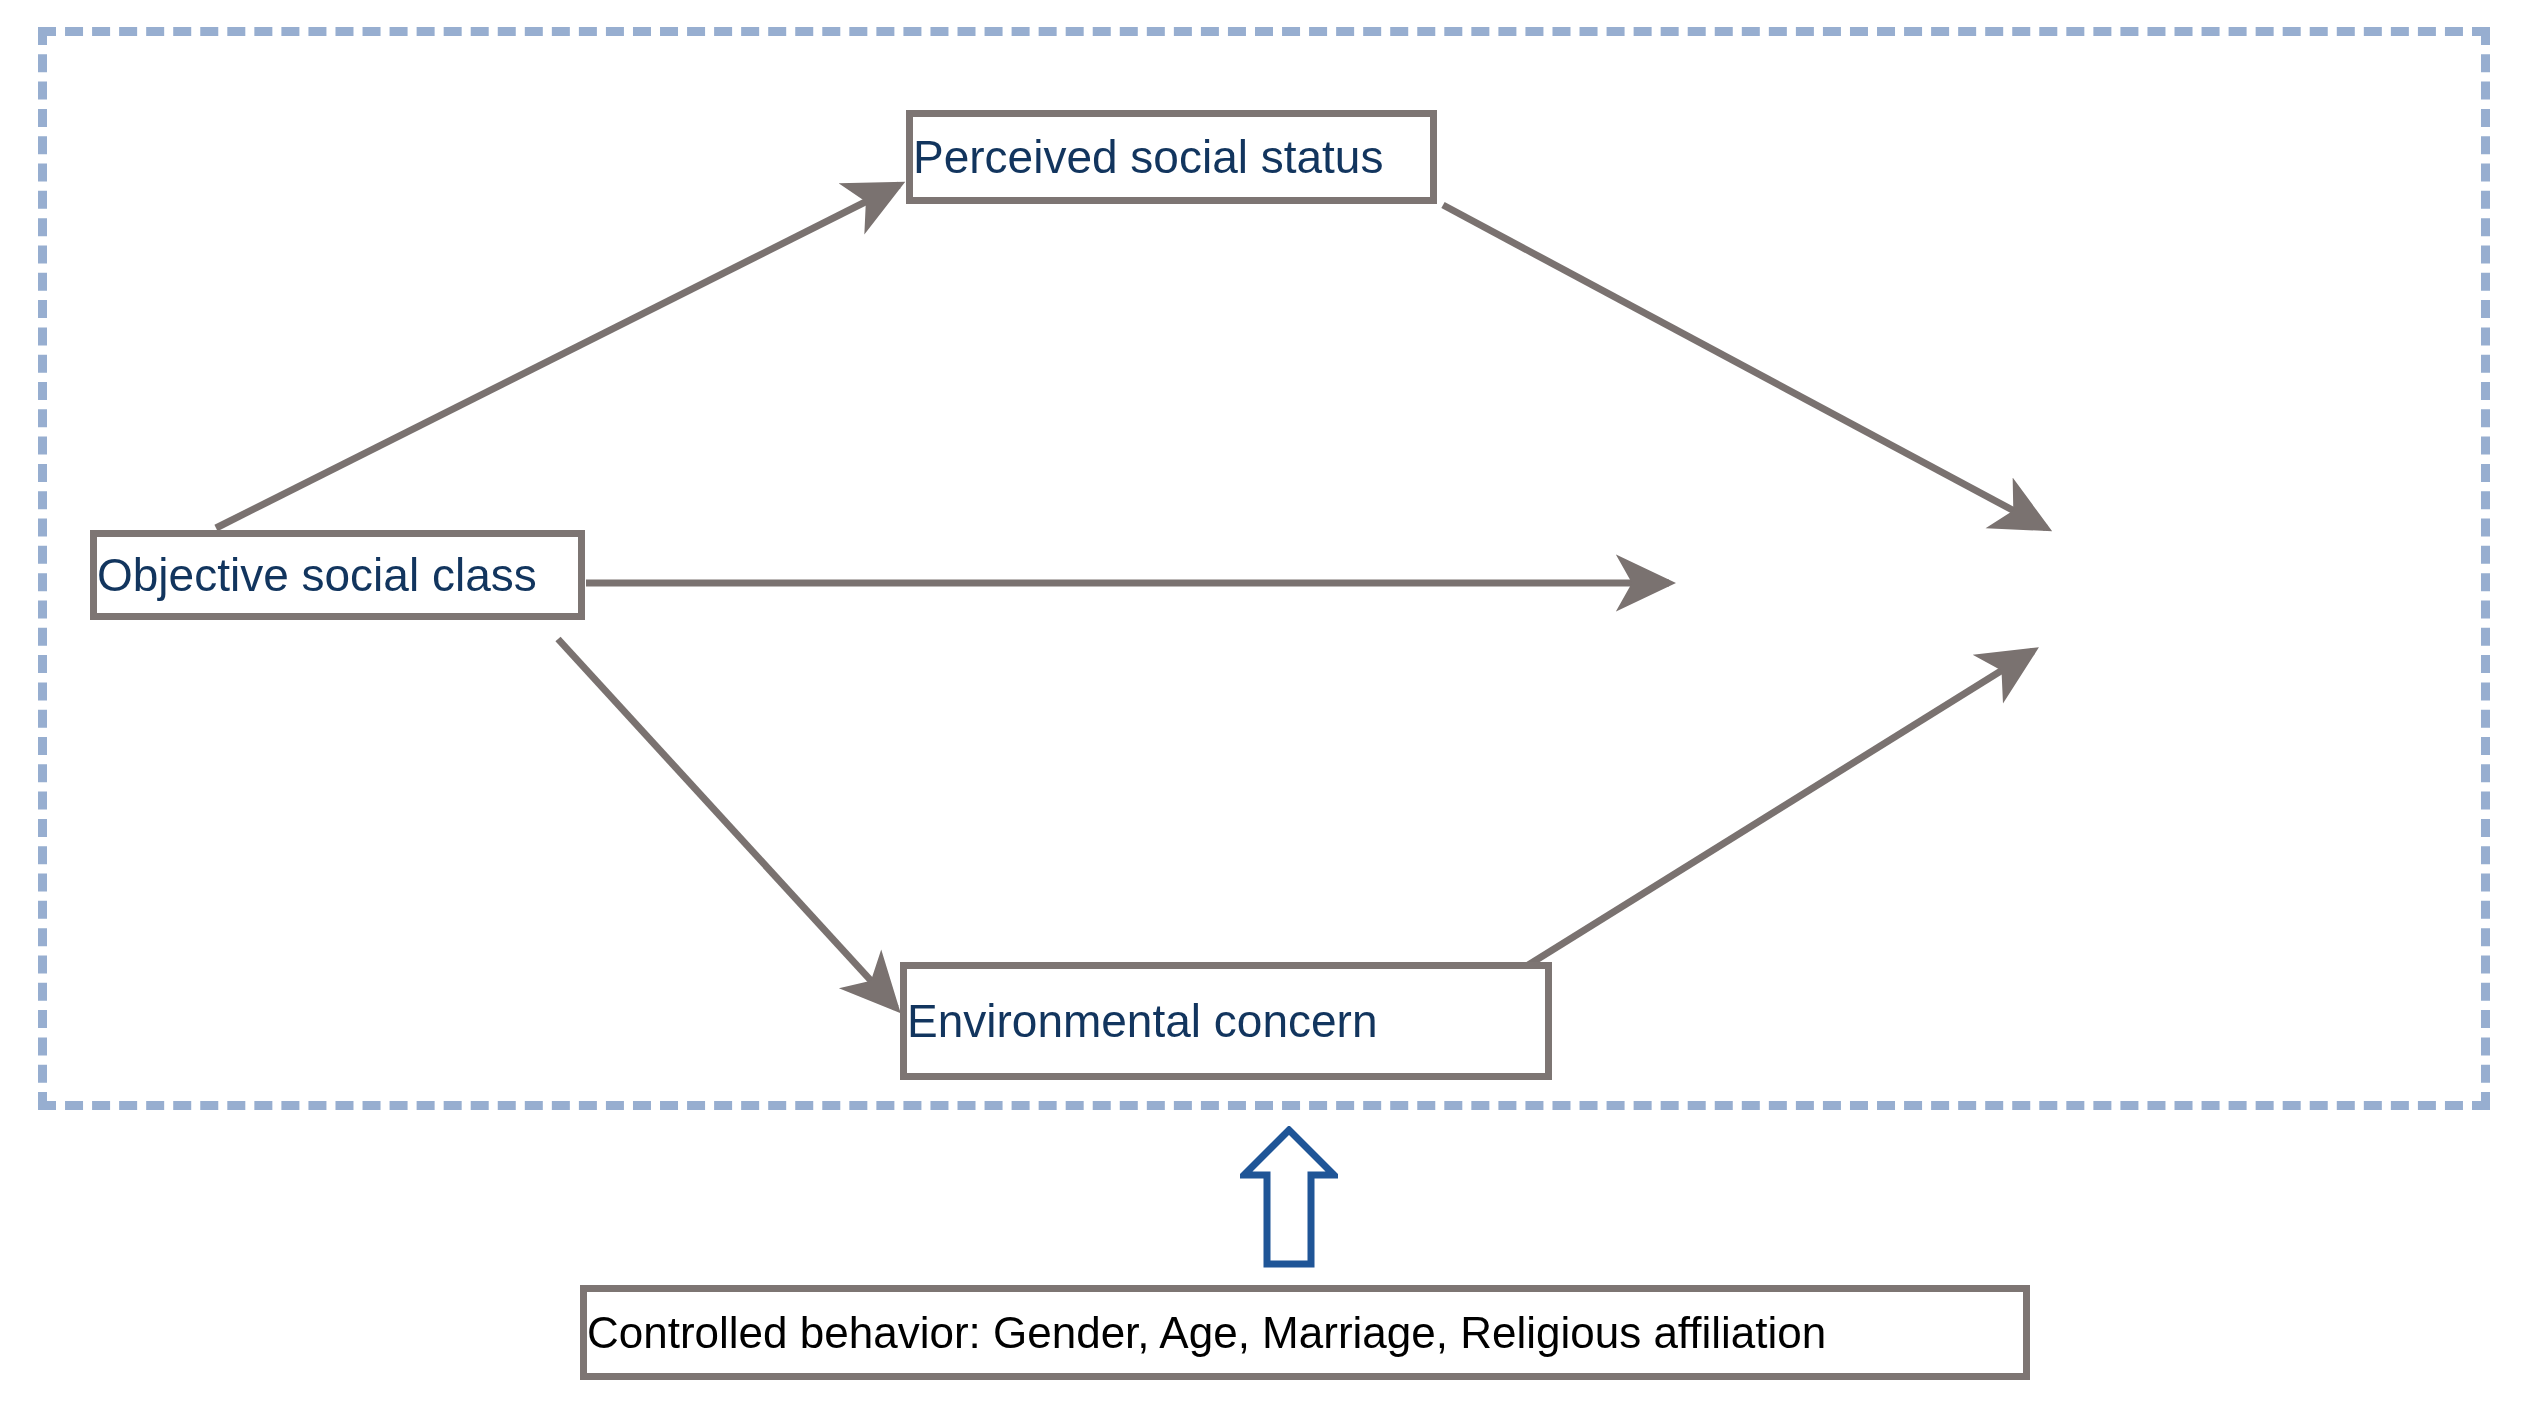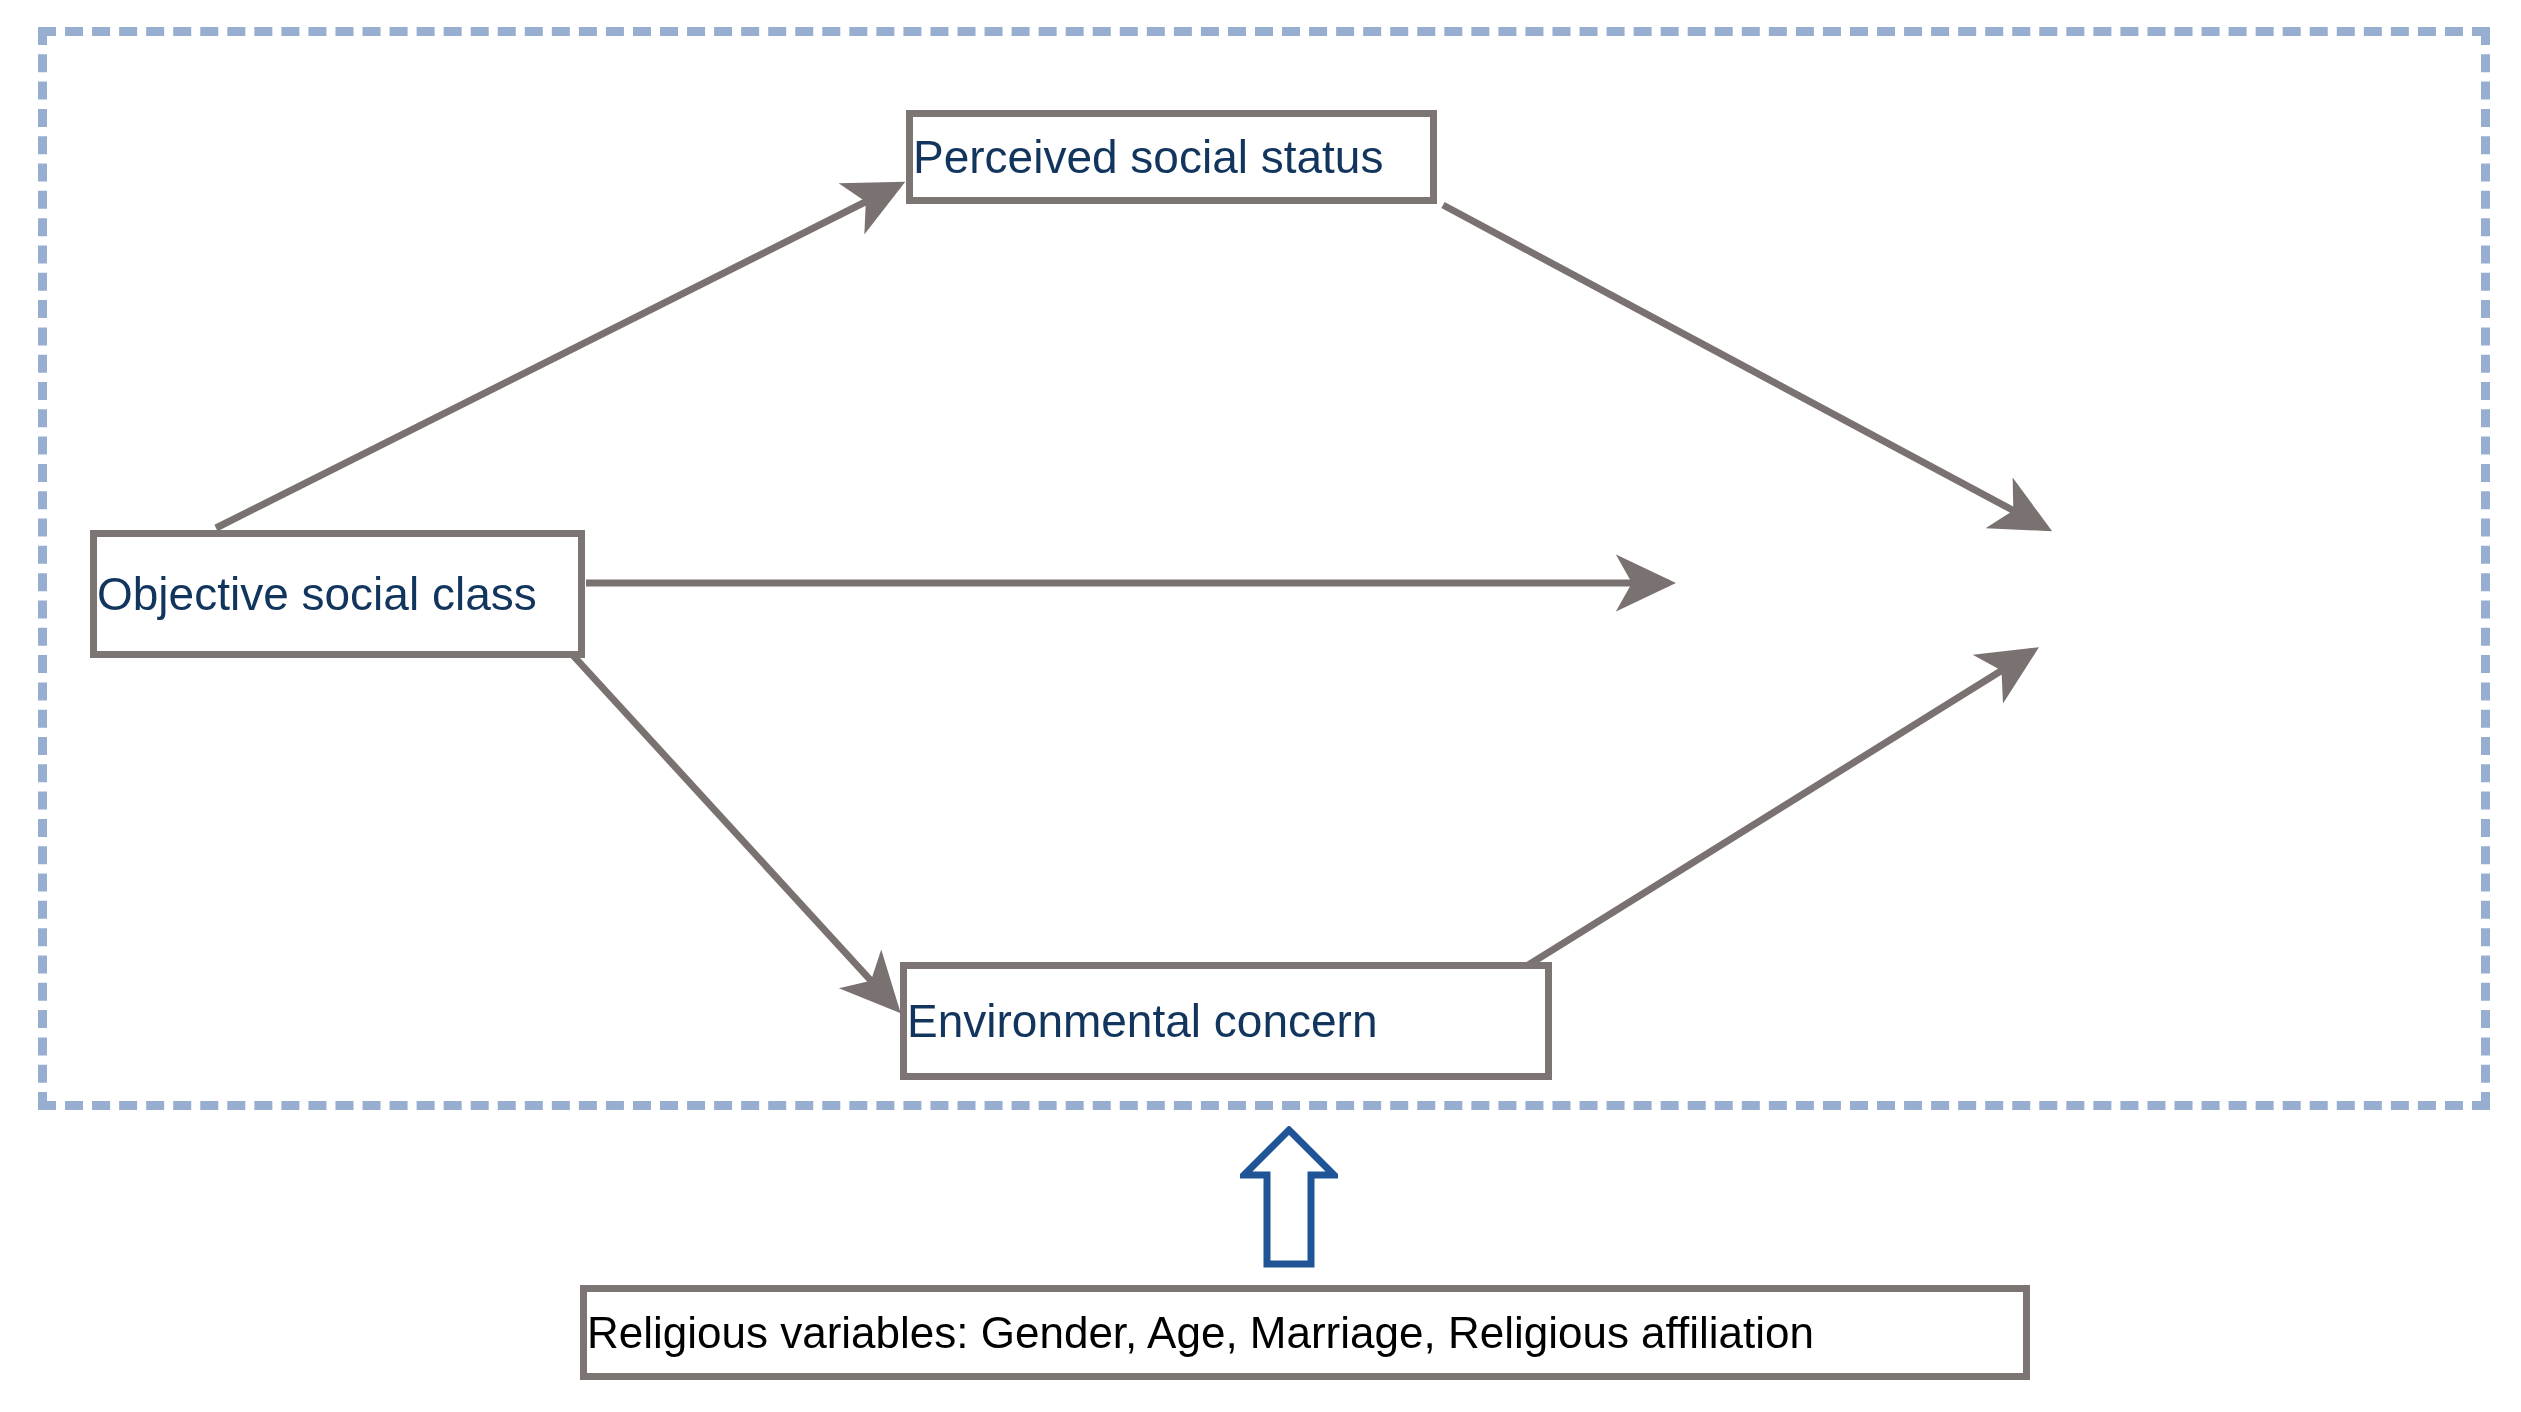--- a/index.html
+++ b/index.html
@@ -52,21 +52,21 @@
     font-family: "Liberation Sans", sans-serif;
     font-weight: 400;
     letter-spacing: 0px;
     white-space: nowrap;
   }
   #node-perceived-social-status {
     left: 906px;  top: 110px;  width: 531px;  height: 94px;
     font-size: 46px;
   }
   #node-objective-social-class {
-    left: 90px;   top: 530px;  width: 495px;  height: 128px;
+    left: 90px;   top: 530px;  width: 495px;  height: 90px;
     font-size: 46px;
   }
   #node-private-sphere-green-behavior {
     left: 1674px; top: 533px;  width: 761px;  height: 112px;
     font-size: 46px;
   }
   #node-environmental-concern {
     left: 900px;  top: 962px;  width: 652px;  height: 118px;
     font-size: 46px;
   }
@@ -121,16 +121,16 @@
 
   <div class="node" id="node-environmental-concern">
     <span>Environmental concern</span>
   </div>
 
   <svg id="up-block-arrow" viewBox="0 0 98 142" xmlns="http://www.w3.org/2000/svg">
     <path d="M49,4 L94,49 L71,49 L71,138 L27,138 L27,49 L4,49 Z" fill="#ffffff" stroke="#1f5597" stroke-width="7" stroke-linejoin="miter"></path>
   </svg>
 
   <div class="node" id="node-controlled-variables">
-    <span>Religious variables: Gender, Age, Marriage, Religious affiliation</span>
+    <span>Controlled behavior: Gender, Age, Marriage, Religious affiliation</span>
   </div>
 
 </div>
 
 </body></html>

